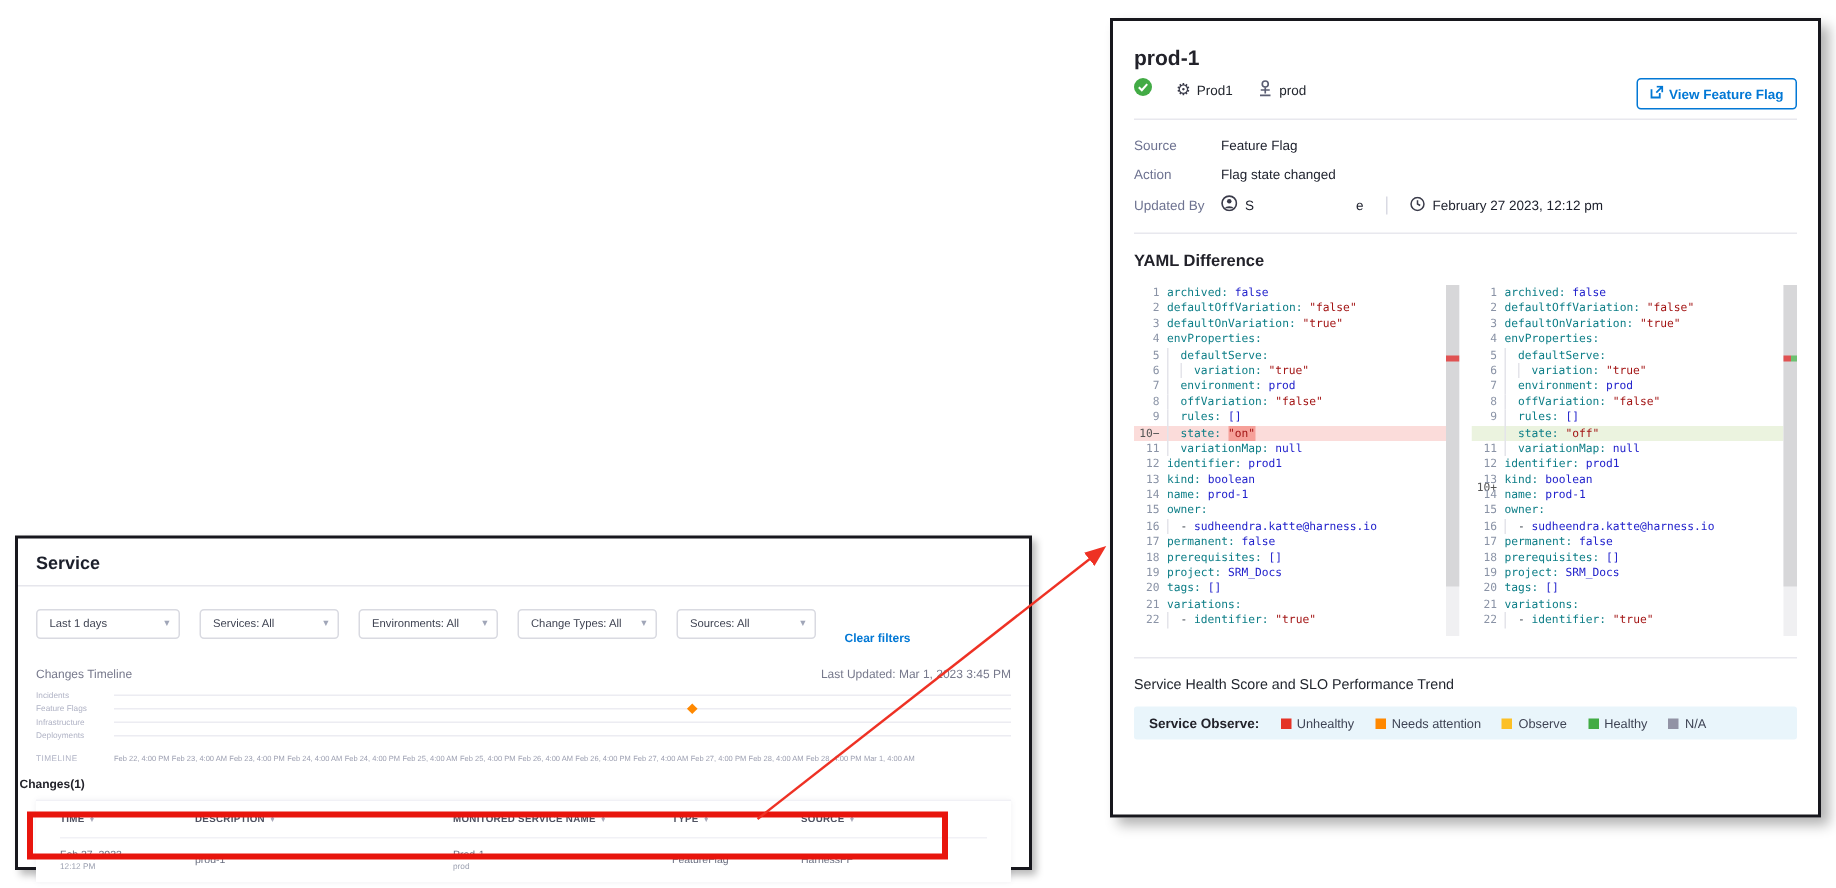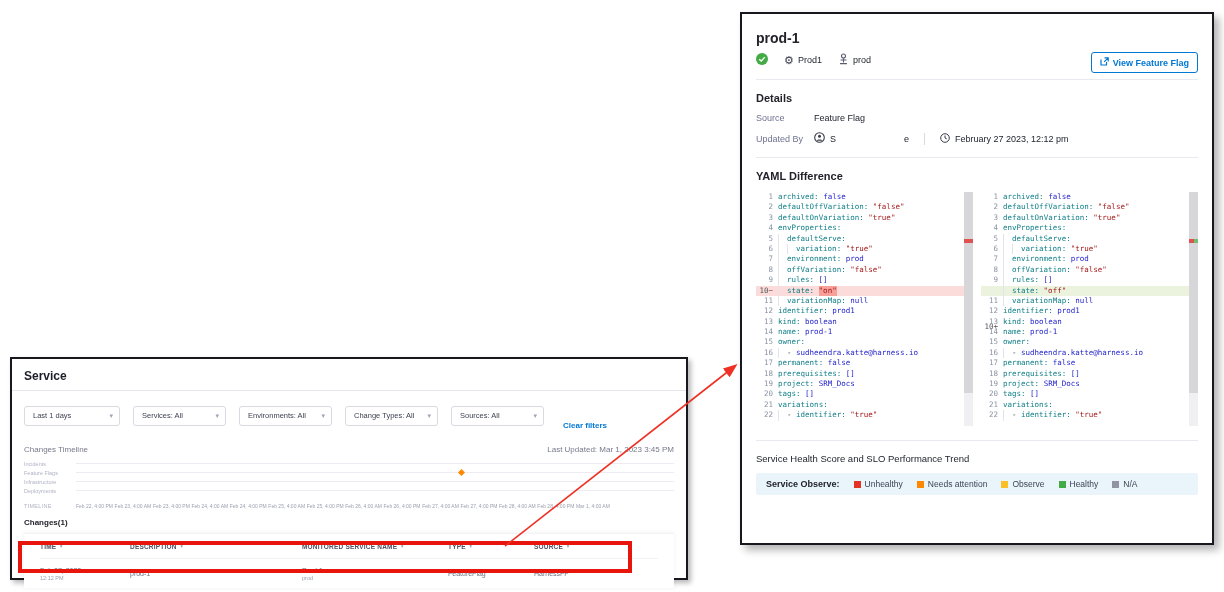--- a/index.html
+++ b/index.html
@@ -25,21 +25,21 @@
   .tl-updated { font-size:8px; color:#77798c; }
   .tl-row { display:flex; align-items:center; height:9px; }
   .tl-row-label { width:52px; font-size:5.5px; color:#b0b3c5; flex:none; }
   .tl-row-line { flex:1; height:1px; background:#ececf2; position:relative; }
   .tl-marker { position:absolute; top:-2.5px; width:5px; height:5px;
                transform:rotate(45deg); }
   .tl-axis { display:flex; align-items:center; margin-top:8px; }
   .tl-axis-label { width:52px; font-size:5.5px; color:#b0b3c5; letter-spacing:.3px; flex:none; }
   .tl-ticks { display:flex; justify-content:space-between; width:534px; }
   .tl-tick { font-size:5px; color:#9b9eb0; white-space:nowrap; }
-  .lp-changes-count { font-size:8px; font-weight:bold; color:#22222a; padding:9px 12px 6px; }
+  .lp-changes-count { font-size:8px; font-weight:bold; color:#22222a; padding:9px 1px 6px; }
   .lp-table { margin:0 12px; background:#fff; border-top:1px solid #f1f1f6;
               box-shadow:0 0 4px rgba(80,80,110,.08); padding:0 16px; }
   .tbl-grid { display:grid; grid-template-columns:90px 172px 146px 86px 1fr; align-items:center; }
   .tbl-head { height:24px; }
   .th { display:flex; align-items:center; gap:3px; font-size:6.5px; font-weight:bold;
         color:#4f5261; letter-spacing:.2px; }
   .sort { display:flex; flex-direction:column; line-height:.55; }
   .sort span { font-size:4px; color:#aab; }
   .tbl-row { height:30px; border-top:1px solid #f1f1f6; }
   .cell { font-size:7px; color:#6a6f80; }
@@ -258,24 +258,27 @@
     <span>
       <svg width="9" height="9" viewBox="0 0 9 9">
           <path d="M1 2.5 v5.5 h5.5 v-3" fill="none" stroke="#0278d5" stroke-width="1.2"></path>
           <path d="M4.5 0.8 h3.7 v3.7 M8.2 0.8 L4.2 4.8" fill="none" stroke="#0278d5" stroke-width="1.2"></path>
         </svg>
     </span>
     <span>View Feature Flag</span>
   </button>
 
   <div class="divider"></div>
-  <div class="sec-title">Details</div>
   <div class="detail-row">
     <span class="detail-label">Source</span>
     <span class="detail-value">Feature Flag</span>
+  </div>
+  <div class="detail-row">
+    <span class="detail-label">Action</span>
+    <span class="detail-value">Flag state changed</span>
   </div>
   <div class="detail-row">
     <span class="detail-label">Updated By</span>
     <span class="ub-wrap">
       <span>
         <svg width="11" height="11" viewBox="0 0 11 11">
             <circle cx="5.5" cy="5.5" r="4.8" fill="none" stroke="#3a3b4a" stroke-width="1.1"></circle>
             <circle cx="5.5" cy="4.2" r="1.5" fill="#3a3b4a"></circle>
             <path d="M2.6 8.8 c0.5-1.8 5.3-1.8 5.8 0" fill="#3a3b4a"></path>
           </svg>

